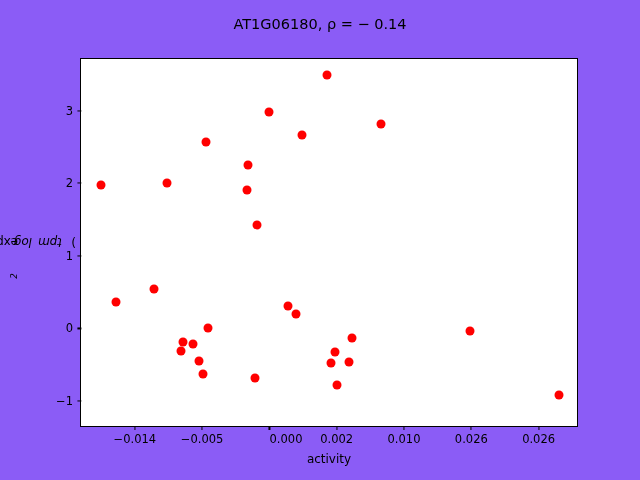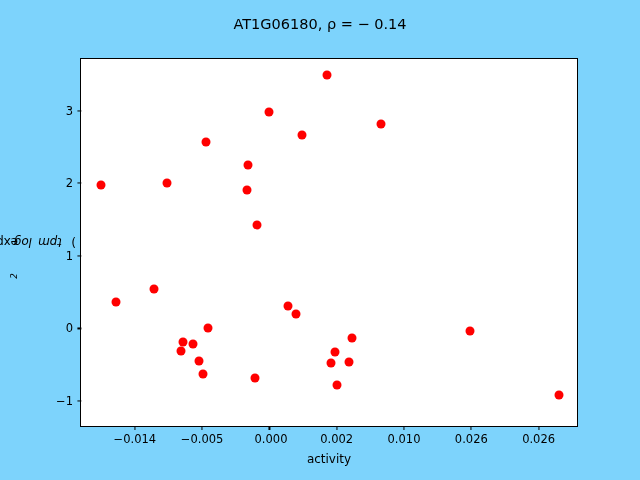--- a/index.html
+++ b/index.html
@@ -1,21 +1,21 @@
 <!DOCTYPE html>
 <html><head>
 <meta charset="utf-8">
 <style>
   html,body{margin:0;padding:0;}
   body{
     width:640px;height:480px;background:#ffffff;
     font-family:"DejaVu Sans", sans-serif;
     overflow:hidden;
   }
-  #figure{position:relative;width:640px;height:480px;background:#7dd3fc;}
+  #figure{position:relative;width:640px;height:480px;background:#8b5cf6;}
 
   
   #title-block{
     position:absolute;left:0;top:14px;width:640px;
     text-align:center;color:#000000;
     font-size:14.5px;line-height:20px;
   }
   #title-block .tline{display:block;white-space:pre;}
   .ital{font-style:italic;}
 
@@ -114,21 +114,21 @@
         <div class="pt" style="left: 173.63px; top: 318.88px; width: 9px; height: 9px; background: rgb(255, 0, 0);"></div>
         <div class="pt" style="left: 255.73px; top: 326.14px; width: 9px; height: 9px; background: rgb(255, 0, 0);"></div>
         <div class="pt" style="left: 477.81px; top: 335.59px; width: 9px; height: 9px; background: rgb(255, 0, 0);"></div>
       </div>
     <div id="xticks-layer">
         <div class="xtick" style="left: 53.84px;"></div>
         <div class="xticklabel" style="left: 53.84px;">−0.014</div>
         <div class="xtick" style="left: 121.14px;"></div>
         <div class="xticklabel" style="left: 121.14px;">−0.005</div>
         <div class="xtick" style="left: 188.43px;"></div>
-        <div class="xticklabel" style="left: 190px;">0.000</div>
+        <div class="xticklabel" style="left: 205px;">0.000</div>
         <div class="xtick" style="left: 255.73px;"></div>
         <div class="xticklabel" style="left: 255.73px;">0.002</div>
         <div class="xtick" style="left: 323.03px;"></div>
         <div class="xticklabel" style="left: 323.03px;">0.010</div>
         <div class="xtick" style="left: 390.32px;"></div>
         <div class="xticklabel" style="left: 390.32px;">0.026</div>
         <div class="xtick" style="left: 457.62px;"></div>
         <div class="xticklabel" style="left: 457.62px;">0.026</div>
       </div>
     <div id="yticks-layer">

